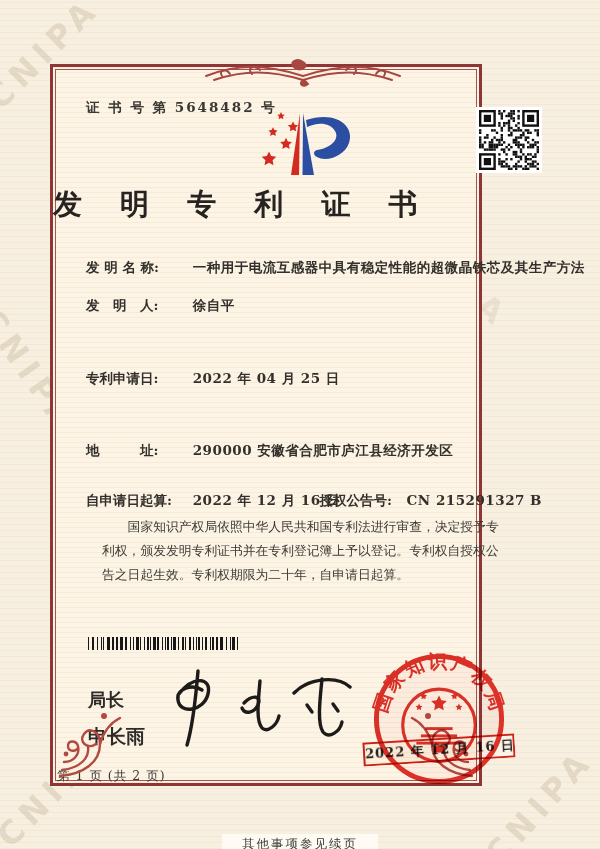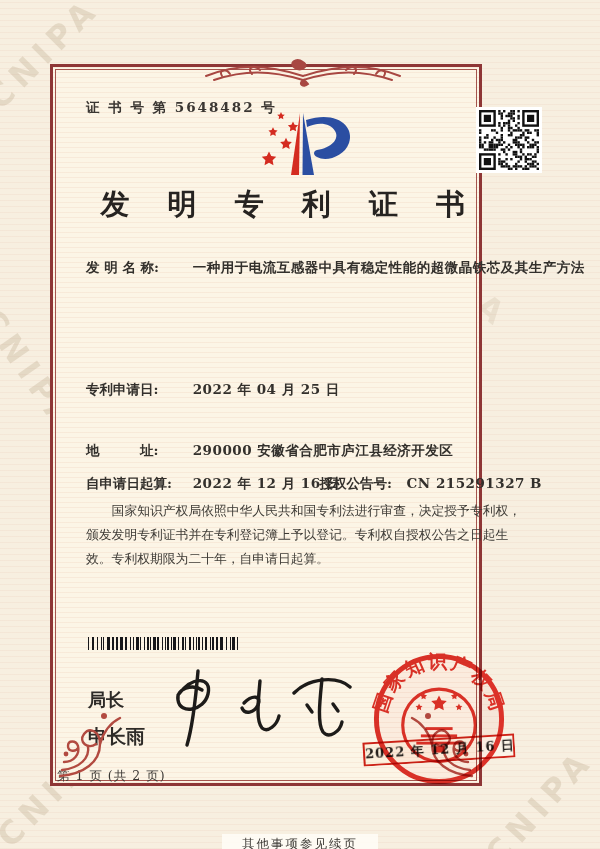--- a/index.html
+++ b/index.html
@@ -37,30 +37,30 @@
     content:"";position:absolute;inset:2px;border:1px solid #a5544d;pointer-events:none;
   }
   .ornament-top{position:absolute;left:147px;top:-11px;width:206px;height:34px;z-index:3;}
   .corner-flourish{position:absolute;bottom:3px;width:68px;height:88px;z-index:3;}
   .corner-left{left:3px;}
   .corner-right{right:3px;transform:scaleX(-1);}
   .cert-no{position:absolute;left:33px;top:32px;font-size:13.5px;font-weight:600;
     letter-spacing:2px;color:#3a3632;}
   .logo{position:absolute;left:182px;top:38px;width:135px;height:74px;}
   .qr{position:absolute;left:423px;top:40px;width:60px;height:60px;background:#fff;padding:3px;}
-  .title{position:absolute;left:0;top:118px;width:100%;text-align:right;
+  .title{position:absolute;left:0;top:118px;width:100%;text-align:left;
     font-size:29px;font-weight:bold;letter-spacing:14px;color:#262321;}
   .field{position:absolute;left:33px;width:448px;font-size:13.5px;font-weight:600;
     color:#33302c;white-space:nowrap;}
   .flabel{display:inline-block;min-width:102px;}
-  .fvalue{letter-spacing:0.5px;}
+  .fvalue{letter-spacing:0.5px;margin-top:17px;}
   .fvalue.fixed{display:inline-block;width:122px;}
   .paragraphs{position:absolute;left:33px;top:432px;width:437px;
     font-size:12.8px;line-height:1.88;color:#3d3a35;}
-  .paragraphs p{margin:0;text-indent:2em;}
+  .paragraphs p{margin:16px;text-indent:2em;}
   .barcode{position:absolute;left:35px;top:570px;width:155px;height:13px;}
   .official-title{position:absolute;left:35px;top:621px;font-size:18px;font-weight:bold;color:#2e2b28;}
   .official-name{position:absolute;left:35px;top:657px;font-size:19px;font-weight:bold;color:#2e2b28;}
   .signature{position:absolute;left:95px;top:596px;width:228px;height:92px;z-index:4;}
   .seal{position:absolute;left:318px;top:584px;width:136px;height:136px;
     mix-blend-mode:multiply;opacity:0.94;z-index:4;}
   .date-stamp{
     position:absolute;left:310px;top:671px;width:148px;height:20px;
     border:2px solid #cf2318;background:rgba(255,250,240,0.55);
     color:#24211e;font-size:13px;font-weight:600;text-align:center;line-height:20px;
@@ -350,21 +350,25 @@
         <rect x="1" y="19" width="5" height="5" fill="#fff"></rect>
         <rect x="2" y="20" width="3" height="3" fill="#111"></rect>
       </svg>
 
     <div class="title">发 明 专 利 证 书</div>
 
     <div class="field" style="top:192px">
       <span class="flabel">发 明 名 称:</span>
       <span class="fvalue">一种用于电流互感器中具有稳定性能的超微晶铁芯及其生产方法</span>
     </div>
-    <div class="field" style="top:314px">
+    <div class="field" style="top:230px">
+      <span class="flabel">发　明　人:</span>
+      <span class="fvalue">徐自平</span>
+    </div>
+    <div class="field" style="top:303px">
       <span class="flabel">专利申请日:</span>
       <span class="fvalue">2022 年 04 月 25 日</span>
     </div>
     <div class="field" style="top:375px">
       <span class="flabel">地　　　址:</span>
       <span class="fvalue">290000 安徽省合肥市庐江县经济开发区</span>
     </div>
     <div class="field" style="top:408px">
       <span class="flabel">自申请日起算:</span>
       <span class="fvalue fixed">2022 年 12 月 16 日</span>

